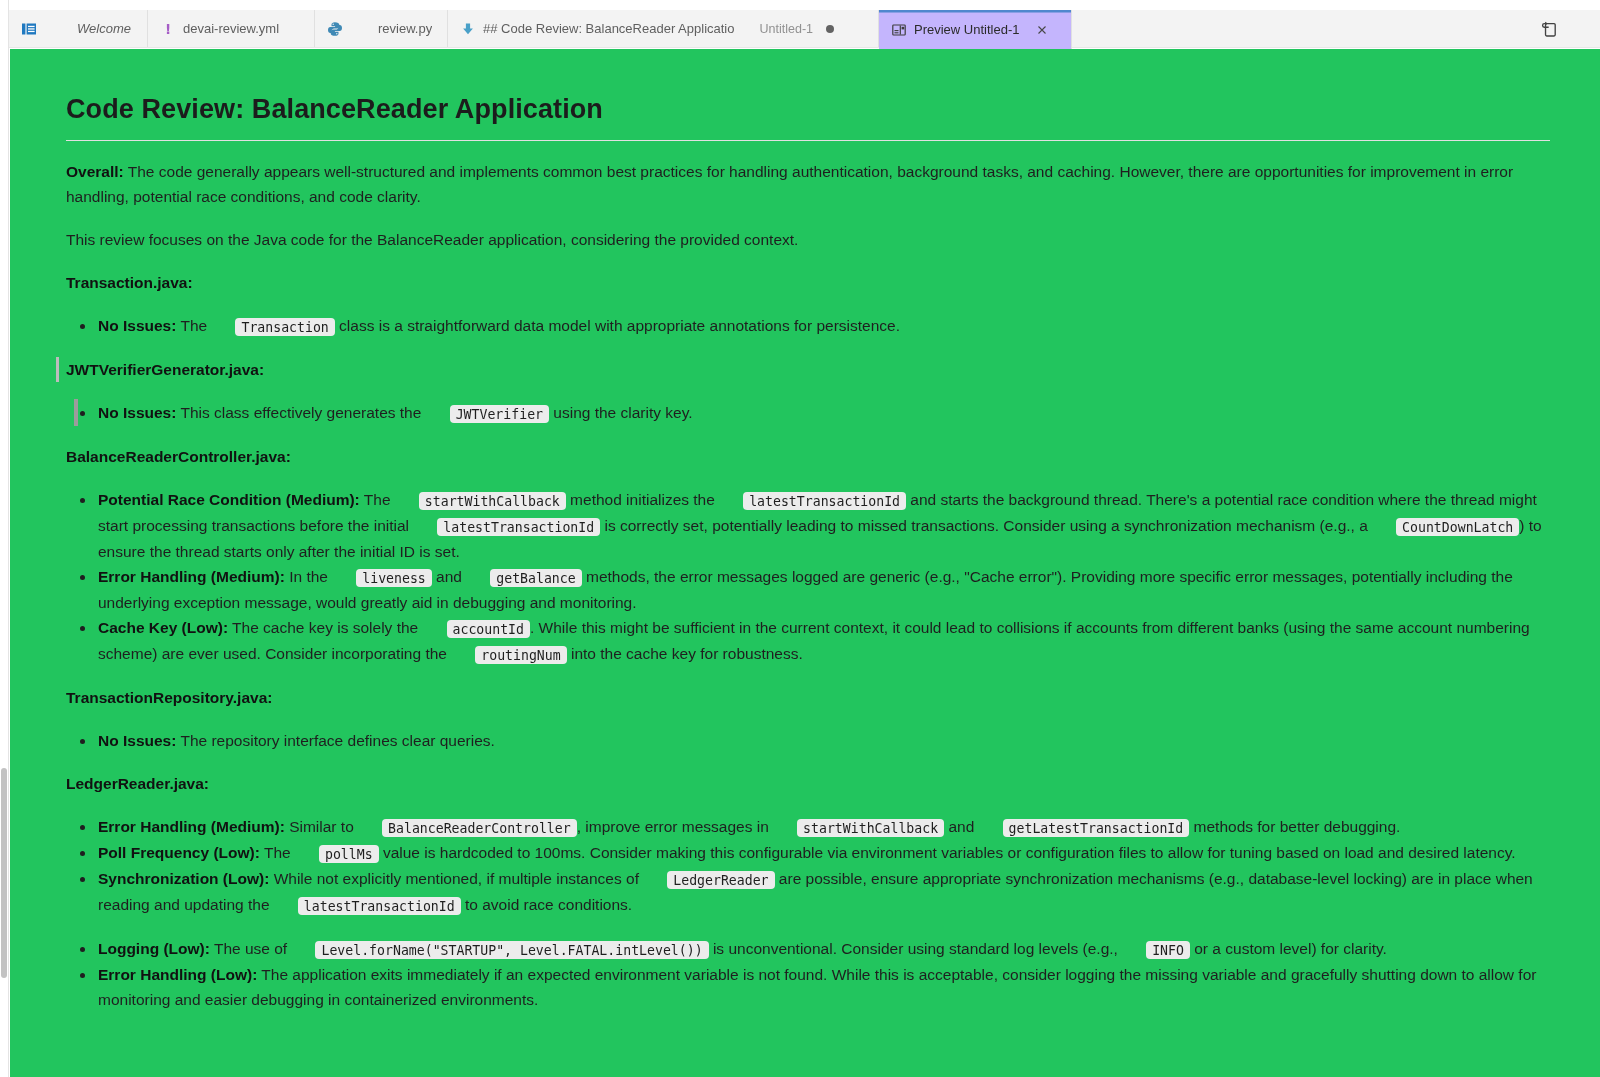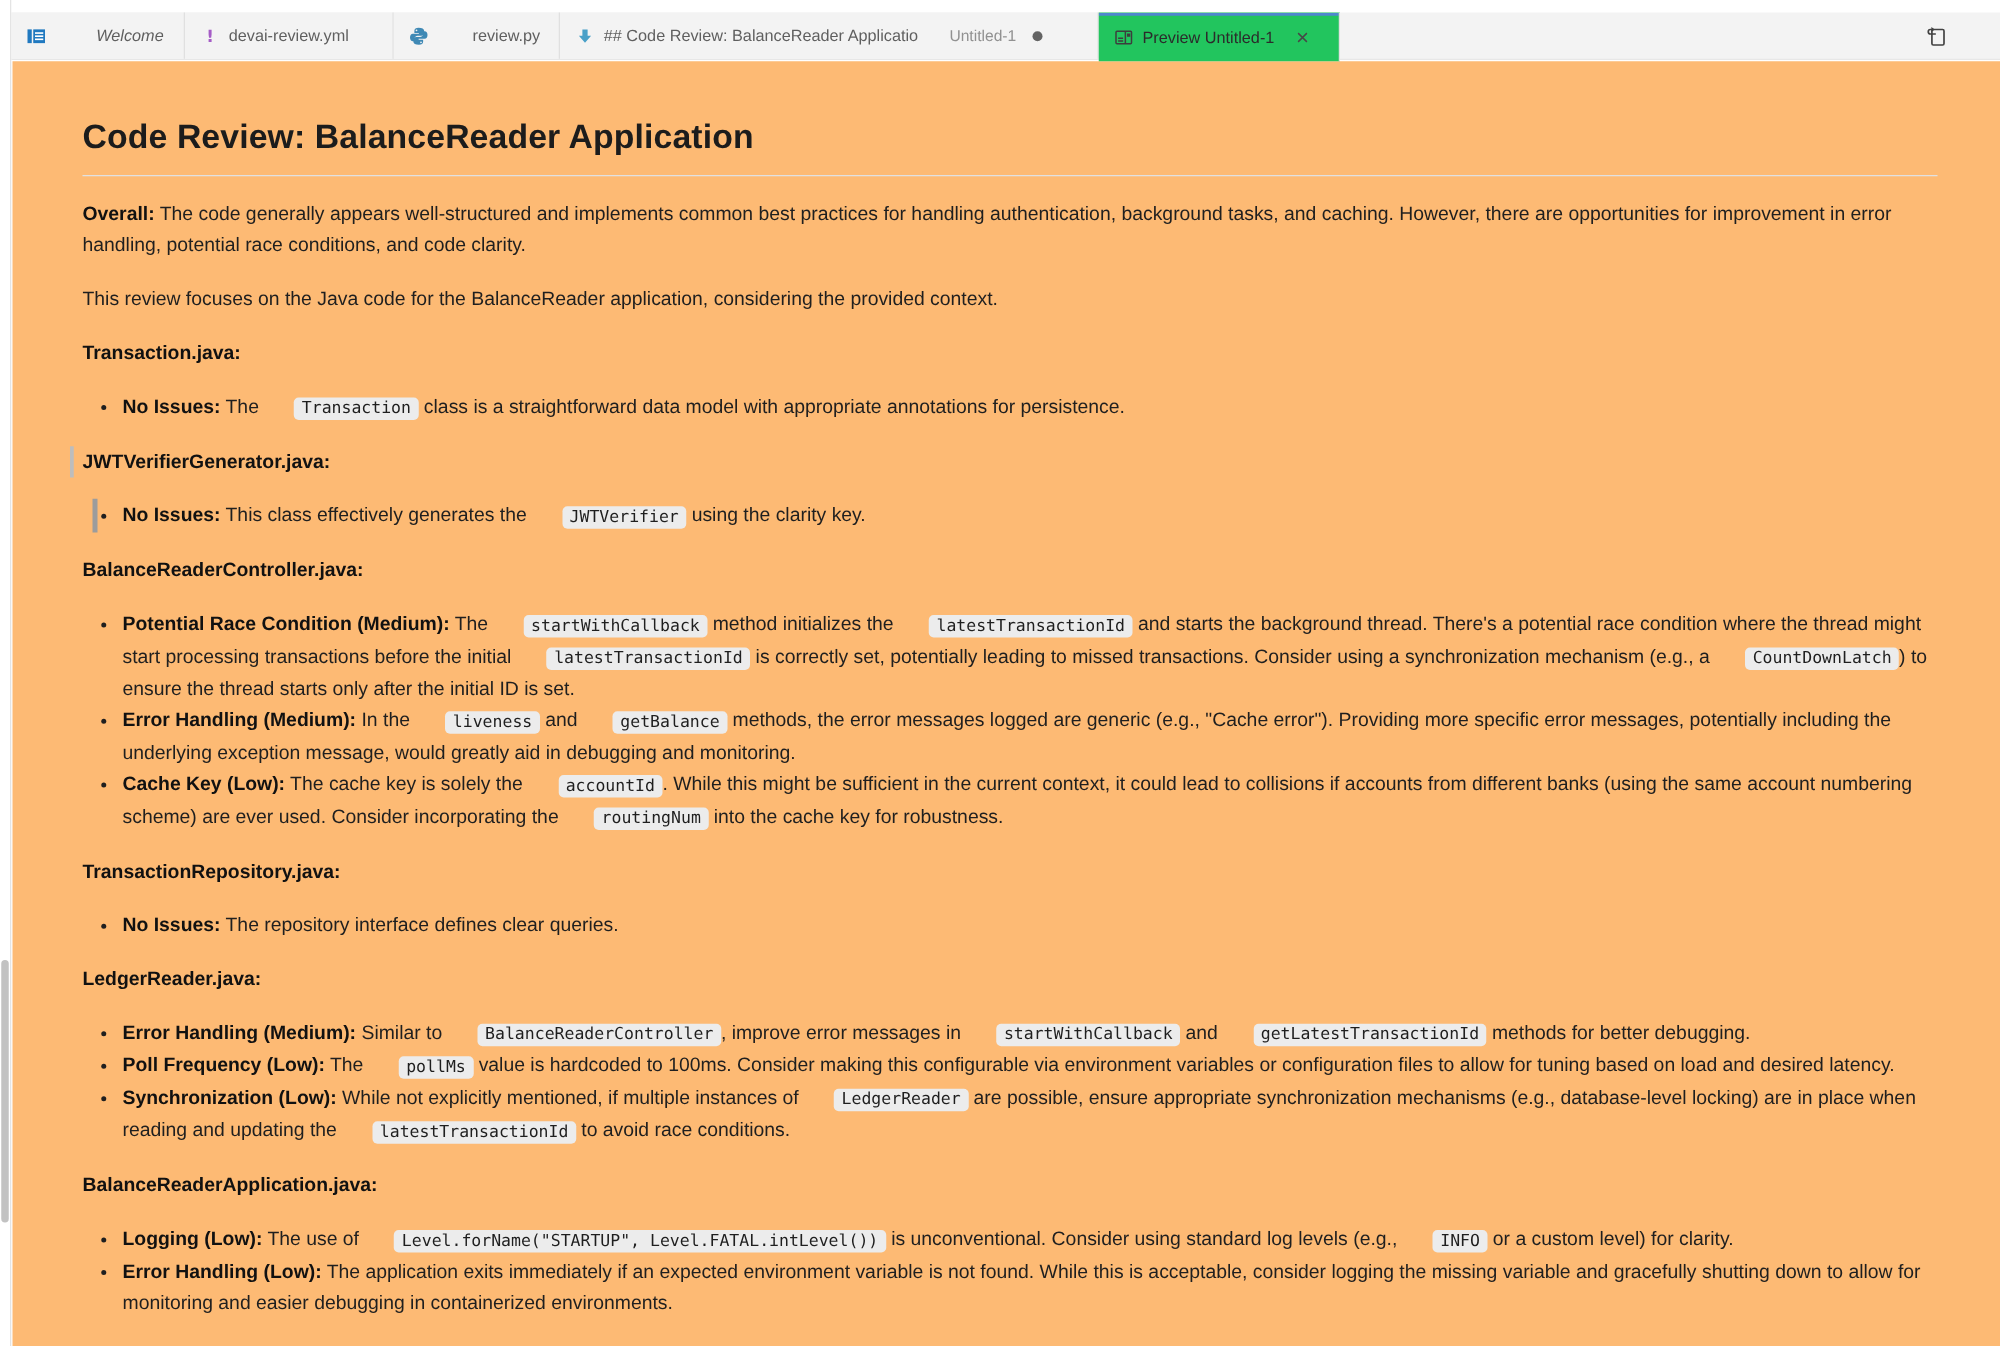--- a/index.html
+++ b/index.html
@@ -29,21 +29,21 @@
     display: flex; align-items: stretch; z-index: 20;
   }
   .tab {
     display: flex; align-items: center; gap: 7px;
     padding: 0 12px; border-right: 1px solid #e0e0e0;
     background: #f3f3f3; color: #5f5f5f; font-size: 13px;
     white-space: nowrap; overflow: hidden; cursor: pointer;
     position: relative; flex: 0 0 auto;
   }
   .tab.active {
-    background: #22c55e; color: #2b2b2b;
+    background: #c4b5fd; color: #2b2b2b;
     box-shadow: inset 0 2.5px 0 #4f87ce;
     height: 39px; z-index: 21;
   }
   .tab-label { overflow: hidden; text-overflow: clip; }
   .tab.italic .tab-label { font-style: italic; }
   .tab-secondary { color: #919191; font-size: 12.5px; margin-left: 18px; }
   .dirty-dot {
     width: 8px; height: 8px; border-radius: 50%;
     background: #636363; margin-left: 6px; flex: 0 0 auto;
   }
@@ -53,21 +53,21 @@
     display: flex; align-items: center; justify-content: center; flex: 0 0 auto;
   }
   .tab-w1 { width: 139px; gap: 40px; } .tab-w2 { width: 167px; } .tab-w3 { width: 133px; gap: 35px; }
   .tab-w4 { width: 431px; } .tab-w5 { width: 193px; }
   .tab-filler { flex: 1 1 auto; display: flex; align-items: center; justify-content: flex-end; padding-right: 42px; }
   .action-btn { width: 20px; height: 20px; display: flex; align-items: center; justify-content: center; cursor: pointer; }
 
   
   .content {
     position: absolute; top: 49px; left: 10px; right: 0; bottom: 0;
-    background: #fdba74; overflow: hidden;
+    background: #22c55e; overflow: hidden;
     padding: 44px 50px 0 56px;
     color: #1f1f1f;
   }
   .content h1 {
     font-size: 27px; font-weight: 700; color: #1c1c1c;
     margin: 0; padding-bottom: 15px; line-height: 32px;
     border-bottom: 1px solid #e1e1e1;
     letter-spacing: 0.1px;
   }
   .content p {
@@ -197,20 +197,19 @@
       <p><strong>TransactionRepository.java:</strong></p>
       <ul>
         <li><strong>No Issues:</strong><span> The repository interface defines clear queries.</span></li>
       </ul>
       <p><strong>LedgerReader.java:</strong></p>
       <ul>
         <li><strong>Error Handling (Medium):</strong><span> Similar to </span><code>BalanceReaderController</code><span>, improve error messages in </span><code>startWithCallback</code><span> and </span><code>getLatestTransactionId</code><span> methods for better debugging.</span></li>
         <li><strong>Poll Frequency (Low):</strong><span> The </span><code>pollMs</code><span> value is hardcoded to 100ms. Consider making this configurable via environment variables or configuration files to allow for tuning based on load and desired latency.</span></li>
         <li><strong>Synchronization (Low):</strong><span> While not explicitly mentioned, if multiple instances of </span><code>LedgerReader</code><span> are possible, ensure appropriate synchronization mechanisms (e.g., database-level locking) are in place when reading and updating the </span><code>latestTransactionId</code><span> to avoid race conditions.</span></li>
       </ul>
-      <p><strong>BalanceReaderApplication.java:</strong></p>
       <ul>
         <li><strong>Logging (Low):</strong><span> The use of </span><code>Level.forName("STARTUP", Level.FATAL.intLevel())</code><span> is unconventional. Consider using standard log levels (e.g., </span><code>INFO</code><span> or a custom level) for clarity.</span></li>
         <li><strong>Error Handling (Low):</strong><span> The application exits immediately if an expected environment variable is not found. While this is acceptable, consider logging the missing variable and gracefully shutting down to allow for monitoring and easier debugging in containerized environments.</span></li>
       </ul>
       <p></p>
     </div>
 </div>
 
 </body></html>

